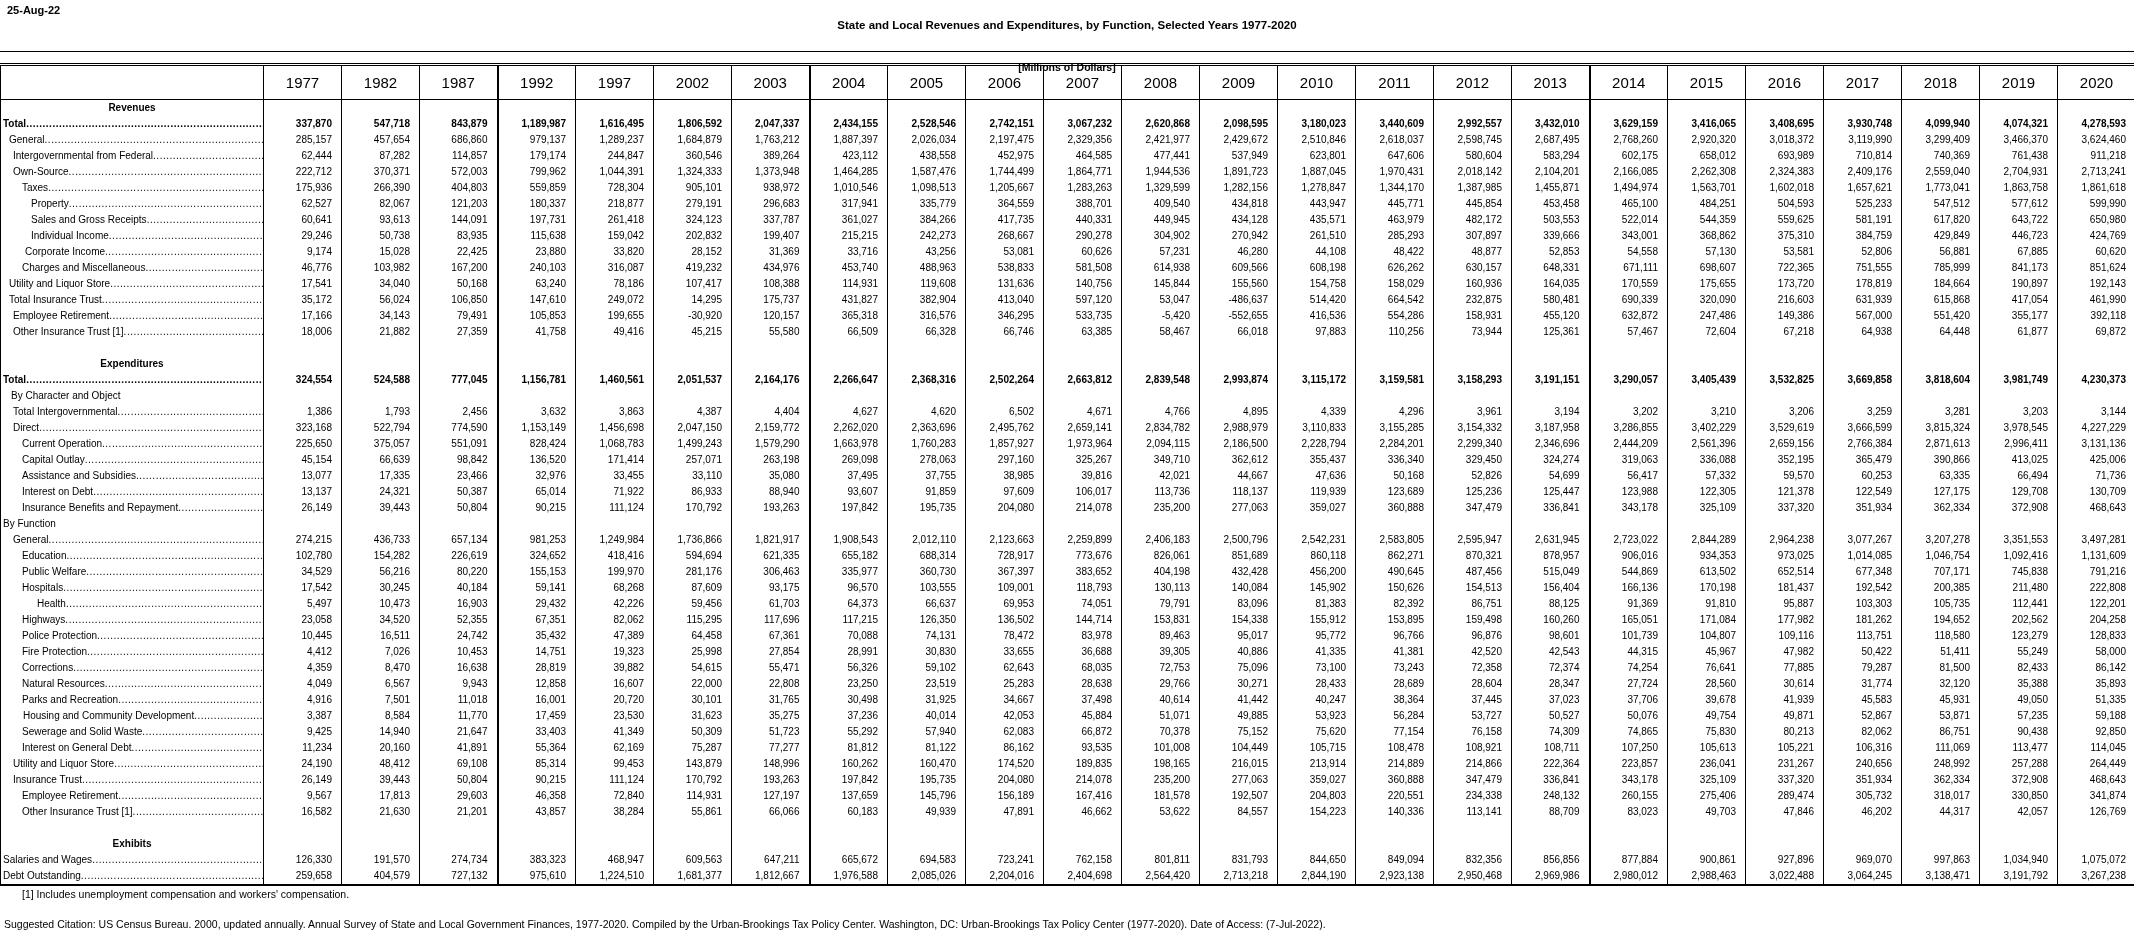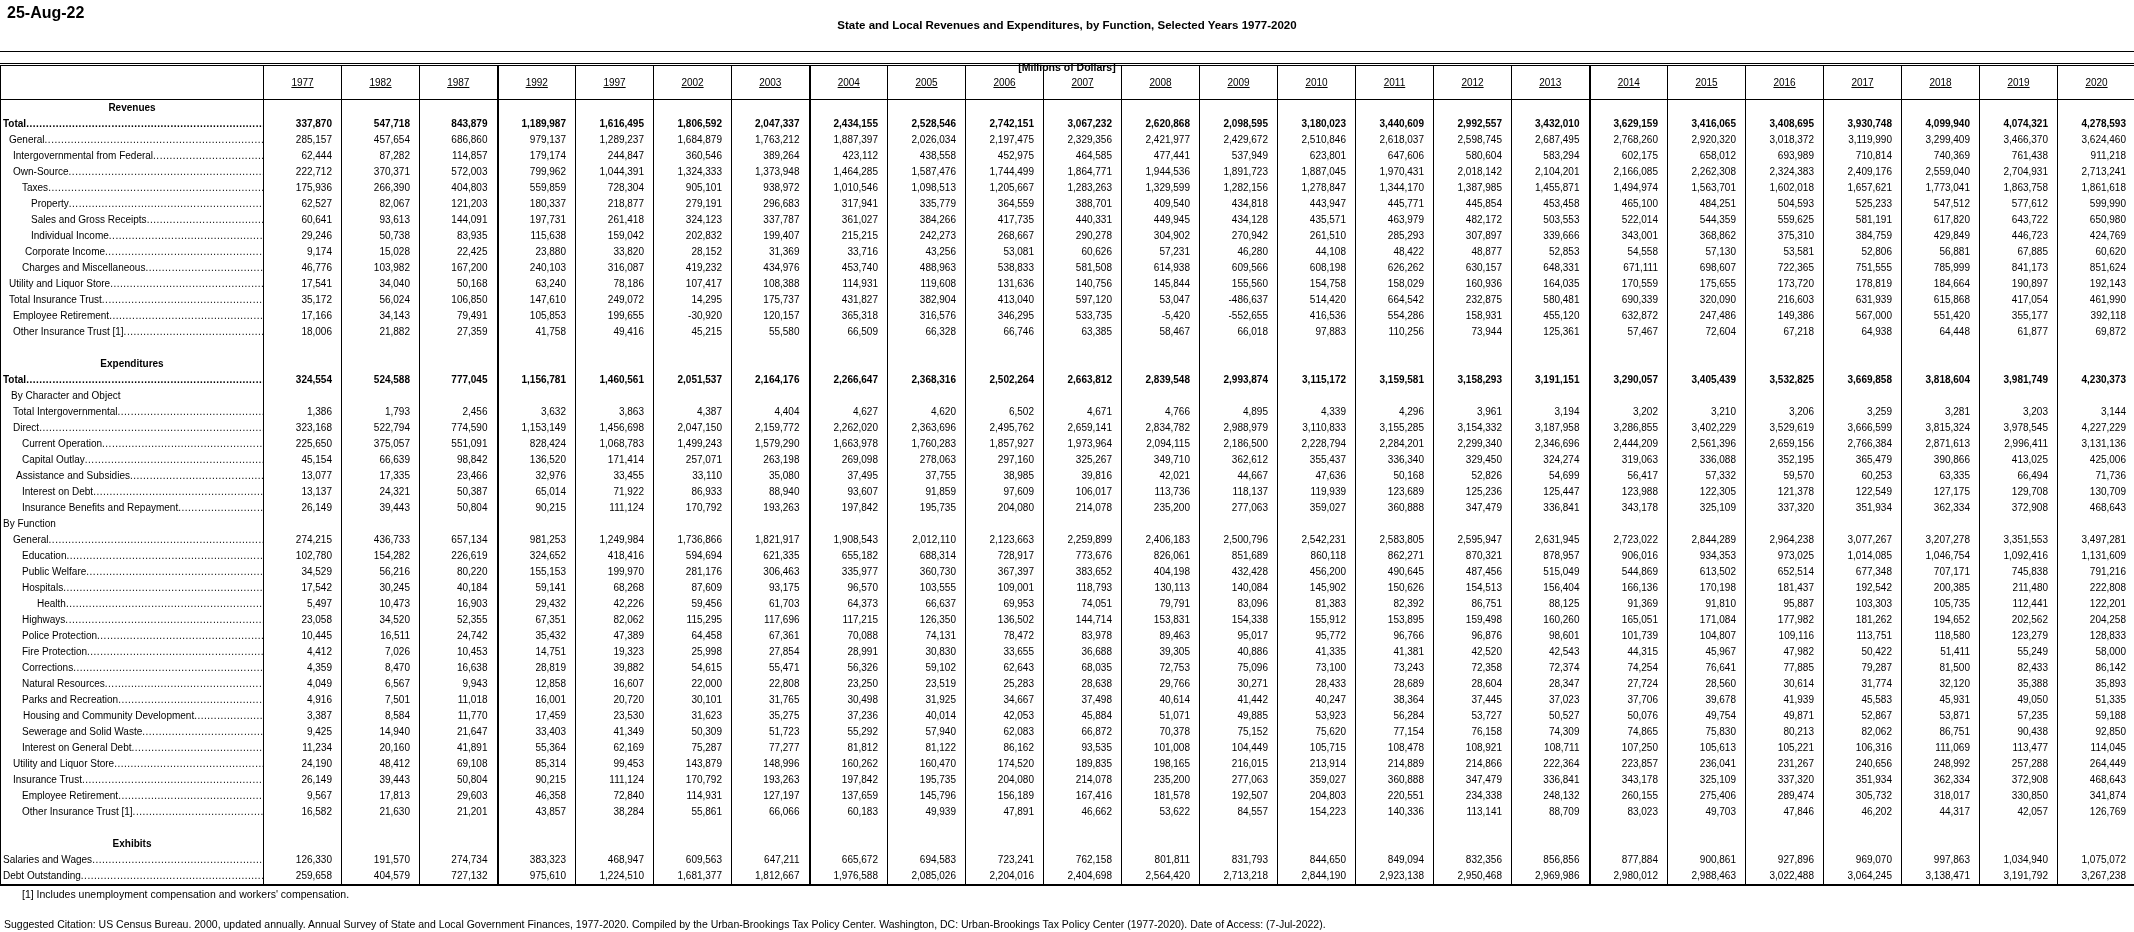--- a/index.html
+++ b/index.html
@@ -1,31 +1,31 @@
 <!DOCTYPE html>
 <html><head>
 <meta charset="utf-8">
 <style>
   html,body{margin:0;padding:0;background:#fff;}
   .page{position:relative;width:2134px;height:932px;background:#ffffff;
         font-family:"Liberation Sans",sans-serif;color:#000;overflow:hidden;}
-  .date-stamp{position:absolute;top:4px;left:7px;font-size:16px;font-weight:bold;}
+  .date-stamp{position:absolute;top:4px;left:7px;font-size:11px;font-weight:bold;}
   .doc-title{position:absolute;top:19px;left:0;width:2134px;text-align:center;
              font-size:11.5px;font-weight:bold;}
   .doc-subtitle{position:absolute;top:33px;left:0;width:2134px;text-align:center;
                 font-size:10.5px;font-weight:bold;margin-top:28px;}
   .top-rule{position:absolute;top:51px;left:0;width:2134px;height:0;border-top:1px solid #000;}
   table.data{position:absolute;top:63px;left:0;width:2134px;border-collapse:collapse;
              table-layout:fixed;border-top:3px double #000;border-bottom:2px solid #000;
              border-left:1px solid #000;border-right:1px solid #000;}
   table.data col.c-label{width:263px;}
   table.data col.c-year{width:78px;}
-  thead th{height:33px;font-weight:normal;font-size:10px;text-align:center;
+  thead th{height:33px;font-weight:normal;font-size:15px;text-align:center;
            vertical-align:middle;border-left:1px solid #000;border-bottom:1px solid #000;
-           padding:0;text-decoration:underline;}
+           padding:0;}
   thead th:first-child{border-left:none;}
   tbody td{height:16px;line-height:16px;font-size:10px;padding:0;border-left:1px solid #000;
            overflow:hidden;white-space:nowrap;vertical-align:middle;}
   tbody td:first-child{border-left:none;}
   td.num{text-align:right;padding-right:9px;}
   td.lbl .lbl-flex{display:flex;align-items:baseline;overflow:hidden;}
   td.lbl .txt{white-space:nowrap;}
   td.lbl .dots{flex:1 1 auto;overflow:hidden;white-space:nowrap;letter-spacing:0.5px;}
   tr.bold td{font-weight:bold;}
   td.section-hdr{text-align:center;font-weight:bold;}
@@ -811,21 +811,21 @@
           <td class="num">324,274</td>
           <td class="num thick">319,063</td>
           <td class="num">336,088</td>
           <td class="num">352,195</td>
           <td class="num">365,479</td>
           <td class="num">390,866</td>
           <td class="num">413,025</td>
           <td class="num">425,006</td>
         </tr>
         <tr>
-          <td class="lbl" style="padding-left: 15px; margin-left: 19px;">
+          <td class="lbl" style="padding-left: 21px; margin-left: 19px;">
             <div class="lbl-flex">
               <span class="txt">Assistance and Subsidies</span>
               <span class="dots">................................................................................................................................................................................................................................................................................................................................................................................................................</span>
             </div>
           </td>
           <td class="num">13,077</td>
           <td class="num">17,335</td>
           <td class="num">23,466</td>
           <td class="num thick">32,976</td>
           <td class="num">33,455</td>

